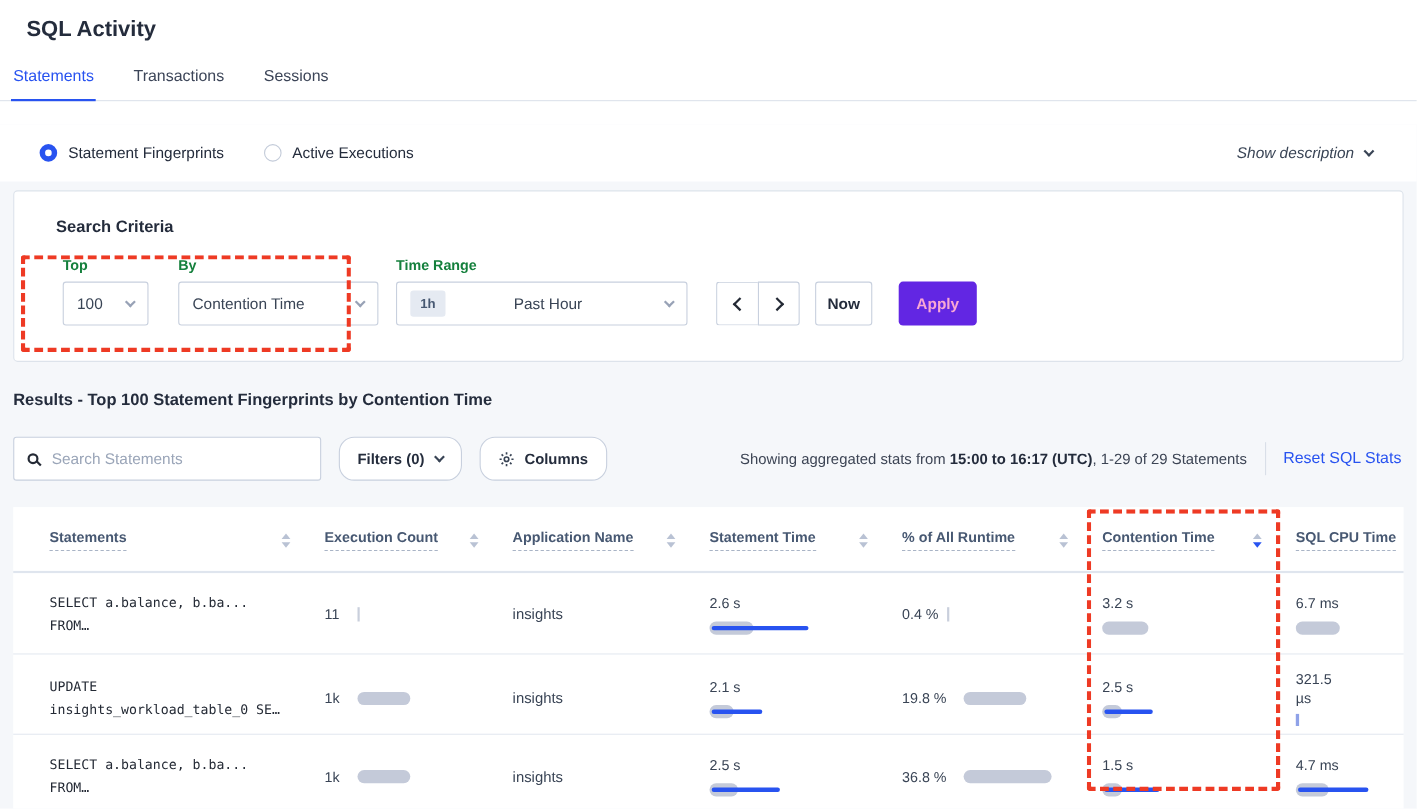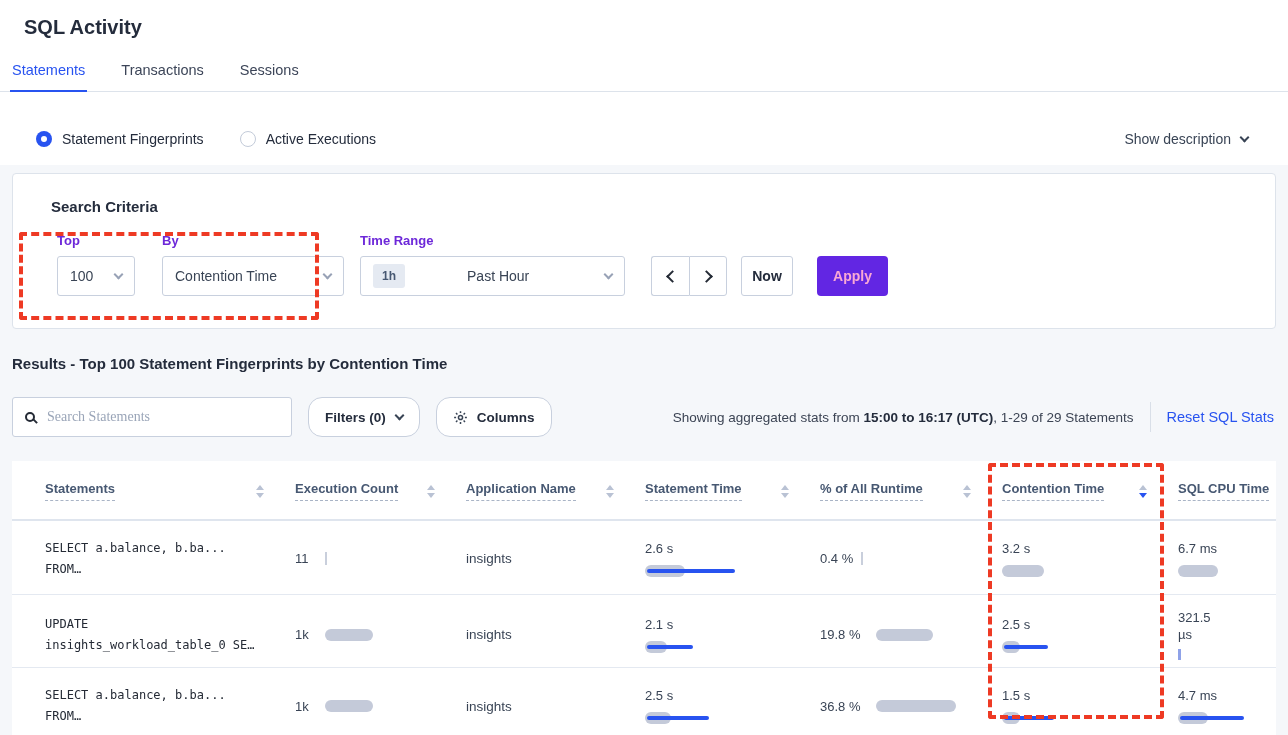--- a/index.html
+++ b/index.html
@@ -19,32 +19,32 @@
   
   .radio-bar { background:#fff; margin-top:21px; height:52px; display:flex; align-items:center;
     padding:0 40px 0 36px; }
   .radio-opt { display:flex; align-items:center; margin-right:36px; cursor:pointer; }
   .radio-dot { width:16px; height:16px; border-radius:50%; margin-right:10px; position:relative; }
   .radio-dot.on { background:#2853f0; }
   .radio-dot.on::after { content:''; position:absolute; width:6px; height:6px; background:#fff;
     border-radius:50%; left:5px; top:5px; }
   .radio-dot.off { background:#fff; border:1px solid #c3cbd9; }
   .radio-label { font-size:14px; color:#242c3c; }
-  .show-desc { margin-left:auto; display:flex; align-items:center; font-size:14px; color:#394455; cursor:pointer; }
+  .show-desc { margin-left:auto; display:flex; align-items:center; font-size:14px; color:#394455; cursor:pointer;font-style:italic; }
 
   .chev { display:inline-block; width:7px; height:7px; border-right:2px solid #394455;
     border-bottom:2px solid #394455; transform:rotate(45deg); margin-left:10px; margin-top:-4px; }
   .chev.light { border-color:#98a2b6; }
 
   
   .card { background:#fff; border:1px solid #dde3eb; border-radius:4px; margin:8px 12px 0 12px;
     height:156px; padding:24px; position:relative; }
   .card-title { font-size:15px; font-weight:700; color:#242c3c; margin-left:14px; }
   .fields { display:flex; align-items:flex-end; margin-top:18px; }
-  .field-label { font-size:13px; font-weight:700; color:#6d28d9; margin-bottom:8px; display:block; }
+  .field-label { font-size:13px; font-weight:700; color:#15803d; margin-bottom:8px; display:block; }
   .select { height:40px; background:#fff; border:1px solid #c8d0de; border-radius:3px;
     display:flex; align-items:center; padding:0 12px; font-size:14px; color:#394455; cursor:pointer; }
   .select .caret { margin-left:auto; }
   .f-top { margin-left:20px; } .f-top .select { width:78px; }
   .f-by { margin-left:27px; } .f-by .select { width:182px; }
   .f-time { margin-left:16px; } .f-time .select { width:265px;gap:48px; }
   .badge-1h { background:#e5eaf2; color:#475872; font-size:12px; font-weight:700;
     padding:5px 9px; border-radius:3px; margin-right:14px; }
   .btn-group { margin-left:26px; display:flex; }
   .nav-btn { width:38px; height:40px; background:#fff; border:1px solid #c8d0de; display:flex;
@@ -63,21 +63,21 @@
   
   .results-heading { font-size:15px; font-weight:700; color:#242c3c; margin:26px 0 0 12px; }
   .toolbar { display:flex; align-items:center; margin:25px 12px 0 12px; }
   .search-box { width:280px; height:40px; background:#fff; border:1px solid #c8d0de; border-radius:3px;
     display:flex; align-items:center; padding:0 12px; }
   .mag { width:10px; height:10px; border:2px solid #242a35; border-radius:50%; position:relative;
     flex:none; }
   .mag::after { content:''; position:absolute; width:6px; height:2px; background:#242a35;
     transform:rotate(45deg); right:-5px; bottom:-2px; }
   .search-box input { border:none; outline:none; font-size:14px; margin-left:12px; width:220px;
-    font-family:Liberation Serif, serif; color:#0369a1; background:transparent; }
+    font-family:Liberation Sans, sans-serif; color:#0369a1; background:transparent; }
   .search-box input::placeholder { color:#9aa5b8; }
   .tb-btn { height:40px; background:#fff; border:1px solid #c8d0de; border-radius:14px; display:flex;
     align-items:center; padding:0 16px; font-size:13.5px; font-weight:700; color:#242c3c;
     margin-left:16px; cursor:pointer; }
   .tb-btn .chev { margin-top:-3px; }
   .gear { margin-right:9px; display:flex; }
   .stats-note { margin-left:auto; font-size:13.5px; color:#3c4454; white-space:nowrap; }
   .stats-note b { color:#242c3c; }
   .v-divider { width:1px; height:30px; background:#d9dfe8; margin:0 16px; }
   .reset-link { font-size:14.5px; color:#2853f0; white-space:nowrap; cursor:pointer; padding-right:2px; }

